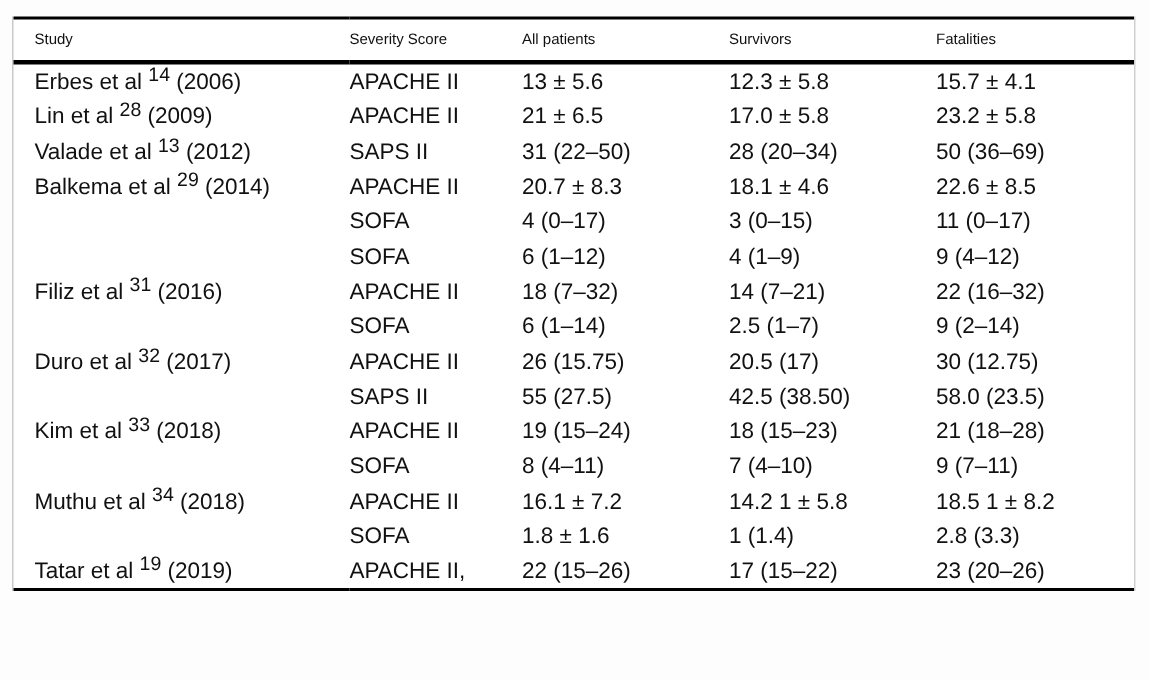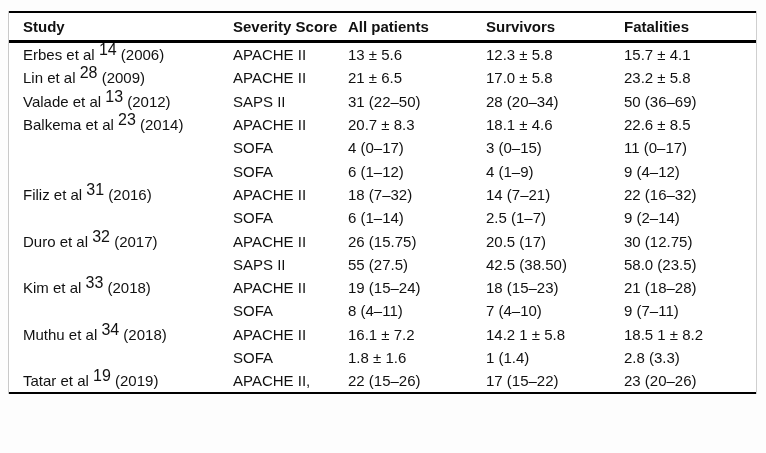--- a/index.html
+++ b/index.html
@@ -30,41 +30,41 @@
     width: 100%;
     border-top: 2px solid #000;
     border-bottom: 2px solid #000;
   }
   col.c-study      { width: 224px; }
   col.c-score      { width: 115px; }
   col.c-all        { width: 138px; }
   col.c-survivors  { width: 138px; }
   col.c-fatalities { width: 132px; }
   thead th {
-    font-weight: bold;
-    font-size: 15px;
+    font-weight: normal;
+    font-size: 10px;
     text-align: left;
     height: 27px;
     padding: 0;
     vertical-align: middle;
     border-bottom: 3px solid #000;
     white-space: nowrap;
   }
   tbody td {
     font-size: 15px;
     height: 23.3px;
     padding: 0;
     vertical-align: middle;
     white-space: nowrap;
     overflow: hidden;
   }
   th.first, td.first { padding-left: 14px; }
   td .study-part { white-space: pre; margin-top: 42px; }
   sup.ref {
-    font-size: 16px;
+    font-size: 13px;
     line-height: 0;
     vertical-align: baseline;
     position: relative;
     top: -5px;
     margin-top: 16px;
   }
 </style>
 </head>
 <body>
 
@@ -105,21 +105,21 @@
 
   <tr>
     <td class="first"><span class="study-part">Valade et al </span><sup class="ref">13</sup><span class="study-part"> (2012)</span></td>
     <td>SAPS II</td>
     <td>31 (22–50)</td>
     <td>28 (20–34)</td>
     <td>50 (36–69)</td>
   </tr>
 
   <tr>
-    <td class="first"><span class="study-part">Balkema et al </span><sup class="ref">23</sup><span class="study-part"> (2014)</span></td>
+    <td class="first"><span class="study-part">Balkema et al </span><sup class="ref">29</sup><span class="study-part"> (2014)</span></td>
     <td>APACHE II</td>
     <td>20.7 ± 8.3</td>
     <td>18.1 ± 4.6</td>
     <td>22.6 ± 8.5</td>
   </tr>
 
 
   <tr>
     <td class="first"><span class="study-part"></span><sup class="ref"></sup><span class="study-part"></span></td>
     <td>SOFA</td>

